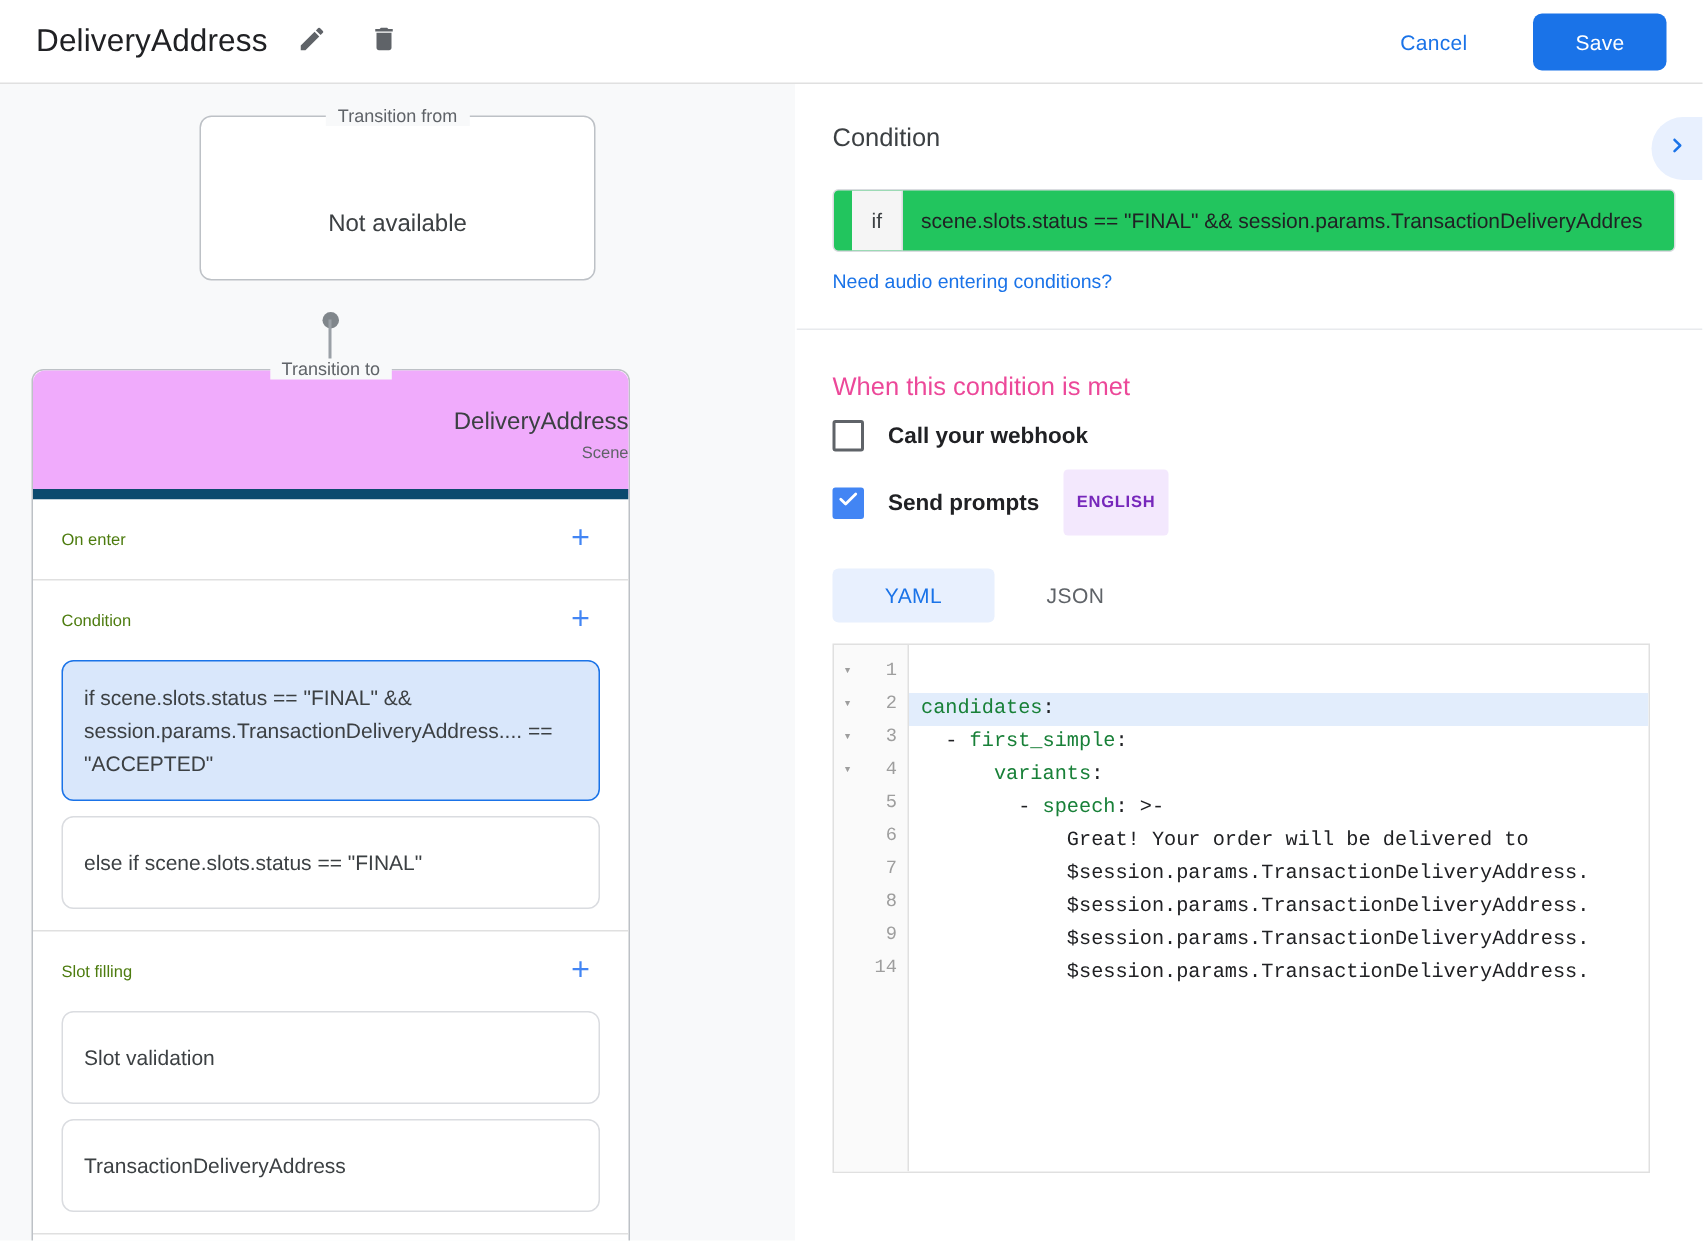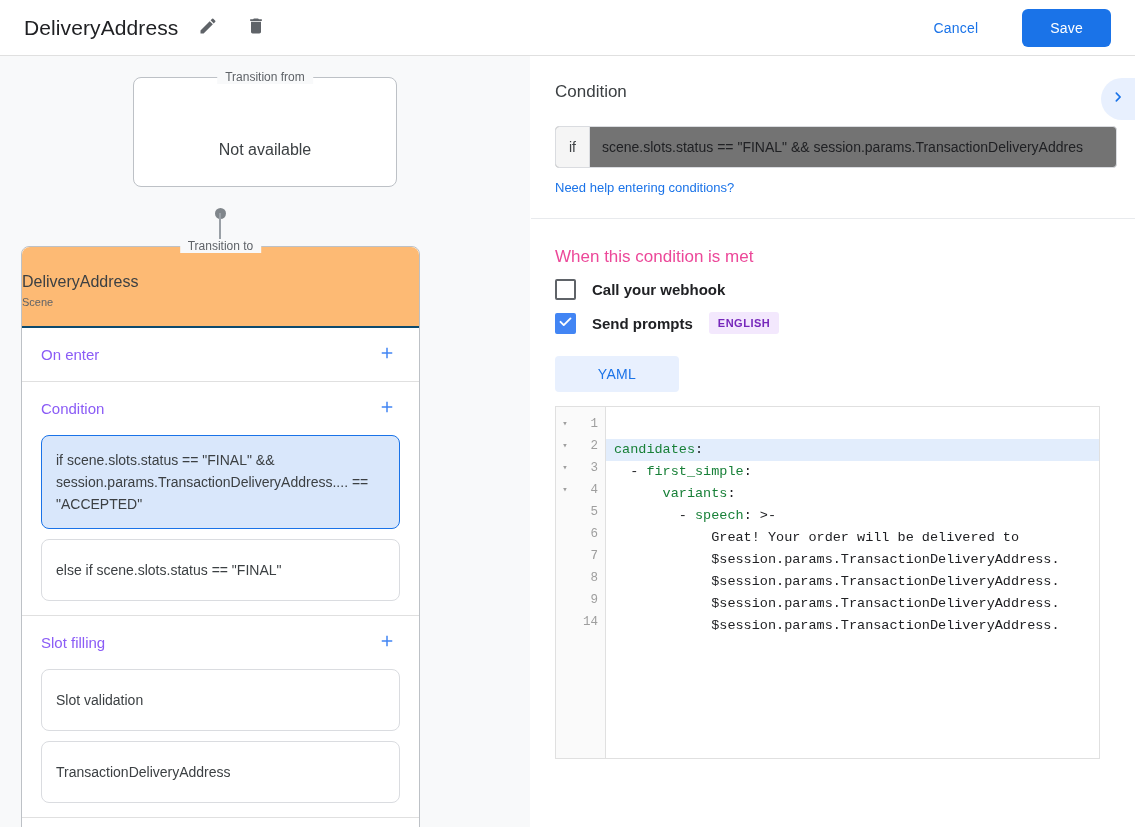--- a/index.html
+++ b/index.html
@@ -85,40 +85,40 @@
     border-left: 6px solid transparent;
     border-right: 6px solid transparent;
     border-top: 11px solid #9aa0a6;
   }
 
   .scene-stack {
     position: absolute; left: 21px; top: 190px; width: 399px;
     border: 1px solid #bdc1c6; border-radius: 8px; background: #ffffff;
   }
   .scene-head {
-    position: relative; background: #fdba74;
+    position: relative; background: #f0abfc;
     border-radius: 8px 8px 0 0;
-    padding: 26px 0 18px 0; text-align: left;
-    border-bottom: 2px solid #0c4a6e;
+    padding: 26px 0 18px 0; text-align: right;
+    border-bottom: 7px solid #0c4a6e;
   }
   .scene-head .legend {
     position: absolute; top: -8px; left: 50%; transform: translateX(-50%);
     background: #f8f9fa; padding: 0 8px; font-size: 12px; color: #5f6368;
   }
   .scene-name { font-size: 16px; color: #3c4043; }
   .scene-sub { font-size: 11px; color: #5f6368; margin-top: 5px; }
 
   .section { border-bottom: 1px solid #e0e0e0; padding: 0 0 0 0; }
   .section:last-child { border-bottom: none; }
   .section-header {
     display: flex; align-items: center; justify-content: space-between;
     height: 53px; padding: 0 19px;
     cursor: pointer;
   }
-  .section-title { font-size: 15px; color: #8b5cf6; }
+  .section-title { font-size: 11px; color: #4d7c0f; }
   .plus-btn {
     width: 26px; height: 26px; display: flex; align-items: center; justify-content: center;
     cursor: pointer; border: none; background: transparent; border-radius: 50%;
   }
   .plus-btn svg { fill: #4285f4; }
 
   .section-body { padding: 0 19px 14px 19px; }
   .item-card {
     border: 1px solid #dadce0; border-radius: 8px;
     background: #ffffff; padding: 13px 14px;
@@ -148,21 +148,21 @@
     background: #e8f0fe;
     border-radius: 21px 0 0 21px;
     display: flex; align-items: center; justify-content: center;
     cursor: pointer;
   }
   .chevron-pill svg { fill: #1a73e8; }
 
   .cond-row {
     display: flex; margin-top: 24px;
     border: 1px solid #dadce0; border-radius: 4px;
-    height: 42px; overflow: hidden; background: #737373;
+    height: 42px; overflow: hidden; background: #22c55e; padding-left: 12px;
   }
   .cond-if {
     width: 34px; background: #f5f5f5;
     display: flex; align-items: center; justify-content: center;
     font-size: 14px; color: #3c4043;
     border-right: 1px solid #dadce0;
     flex: none;
   }
   .cond-input {
     flex: 1; border: none; outline: none;
@@ -190,31 +190,31 @@
     display: flex; align-items: center; justify-content: center;
   }
   .cb.checked svg { stroke: #ffffff; }
   .check-label {
     margin-left: 16px; font-size: 15px; font-weight: bold; color: #202124;
   }
   .lang-badge {
     margin-left: 16px;
     background: #f3e8fd; color: #7627bb;
     font-size: 11px; font-weight: bold; letter-spacing: 0.5px;
-    padding: 5px 9px; border-radius: 3px;
+    padding: 16px 9px; border-radius: 3px;
   }
   .helper-text {
     margin-top: 14px; font-size: 13px; color: #3c4043; line-height: 19px;
     max-width: 565px;
   }
   .helper-text a { color: #1a73e8; text-decoration: none; cursor: pointer; }
 
   .tabs { display: flex; margin-top: 22px; }
   .tab {
-    width: 124px; height: 36px; display: flex; align-items: center; justify-content: center;
+    width: 108px; height: 36px; display: flex; align-items: center; justify-content: center;
     font-size: 14px; color: #5f6368; cursor: pointer; border-radius: 4px;
     letter-spacing: 0.3px;
   }
   .tab.active { background: #e8f0fe; color: #1a73e8; }
 
   
   .editor {
     margin-top: 14px; margin-right: 17px;
     border: 1px solid #e0e0e0;
     height: 353px;
@@ -361,21 +361,21 @@
             <path d="M9.29 6.71a.996.996 0 0 0 0 1.41L13.17 12l-3.88 3.88a.996.996 0 1 0 1.41 1.41l4.59-4.59a.996.996 0 0 0 0-1.41L10.7 6.7c-.38-.38-1.02-.38-1.41.01z"></path>
           </svg>
       </span>
     </div>
 
     <div class="cond-row">
       <div class="cond-if">if</div>
       <input class="cond-input" type="text" value="scene.slots.status == &quot;FINAL&quot; &amp;&amp; session.params.TransactionDeliveryAddres" style="">
     </div>
 
-    <a class="help-link">Need help entering conditions?</a>
+    <a class="help-link">Need audio entering conditions?</a>
   </div>
 
   <div class="rp-section-met">
     <div class="met-title">When this condition is met</div>
 
     <div class="check-row">
       <div class="cb"></div>
       <span class="check-label">Call your webhook</span>
     </div>
 
@@ -387,20 +387,21 @@
             </svg>
         </span>
       </div>
       <span class="check-label">Send prompts</span>
       <span class="lang-badge">ENGLISH</span>
     </div>
 
 
     <div class="tabs">
       <div class="tab active">YAML</div>
+      <div class="tab">JSON</div>
     </div>
 
     <div class="editor">
       <div class="gutter" id="gutter">
           <div class="gline">
             <span class="fold">▾</span>
             <span class="num">1</span>
           </div>
           <div class="gline">
             <span class="fold">▾</span>

